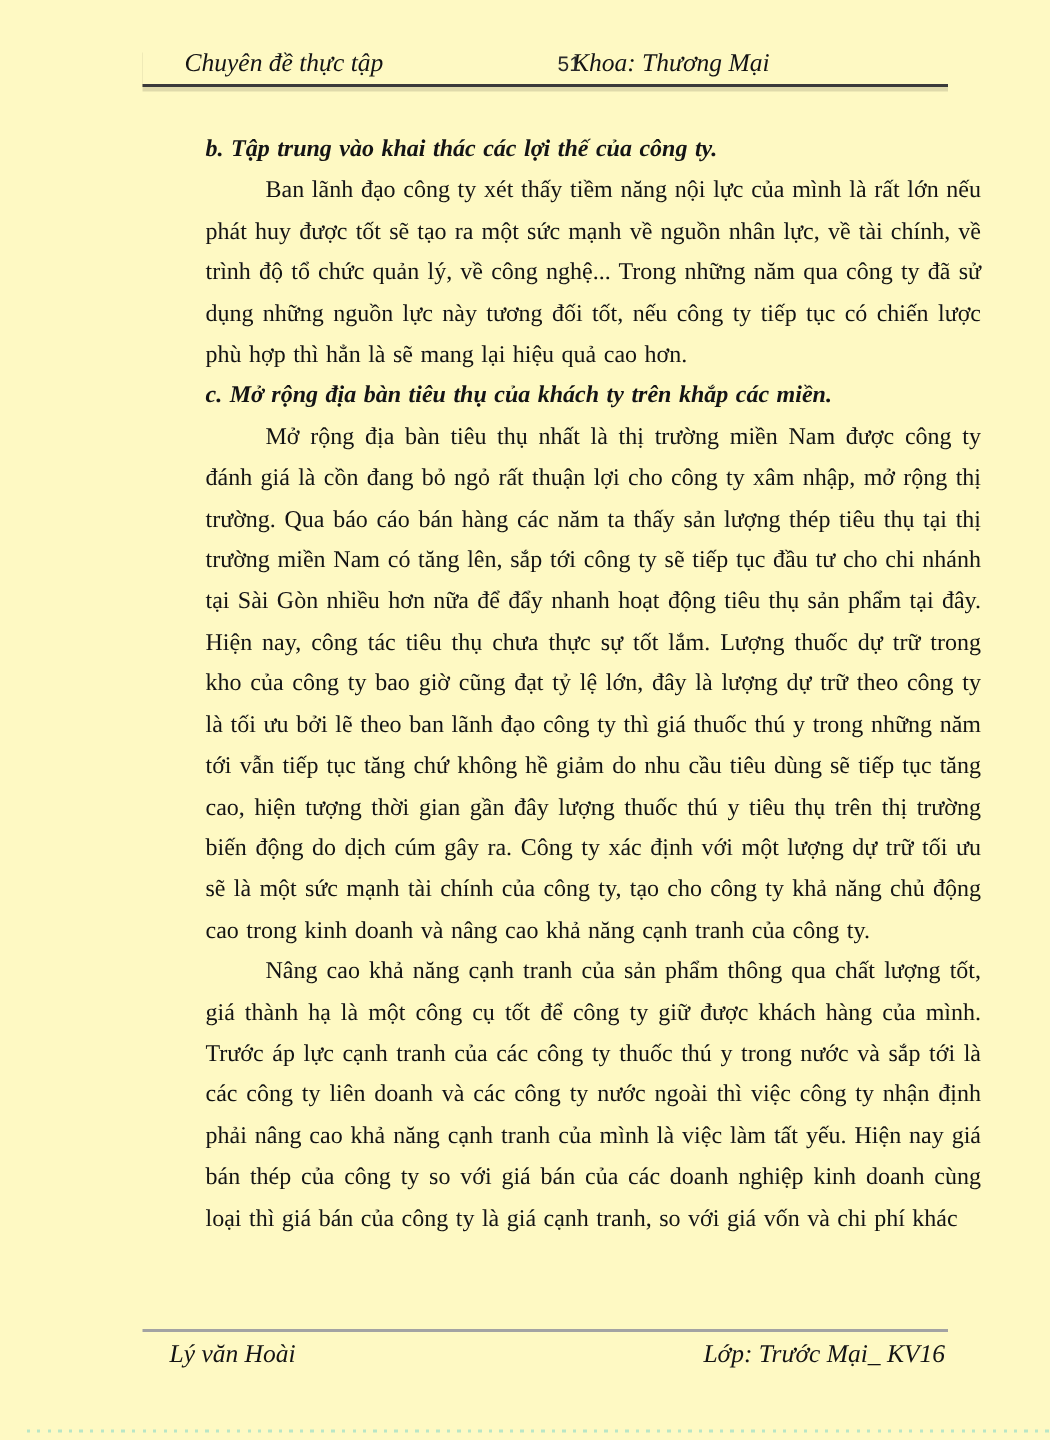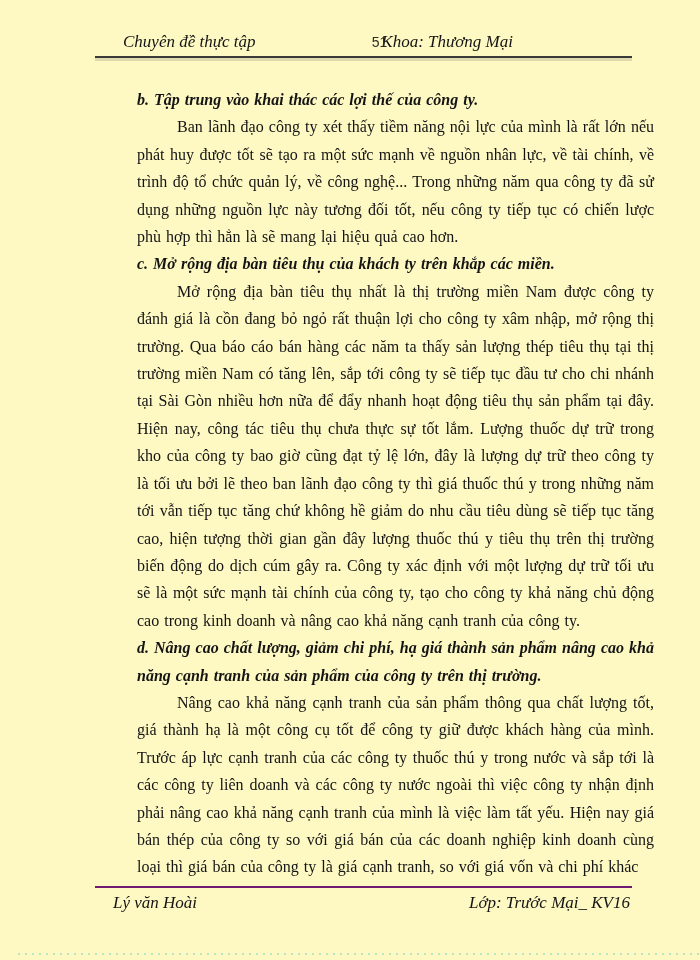--- a/index.html
+++ b/index.html
@@ -78,21 +78,21 @@
   
   .footer {
     position: absolute;
     left: 95px;
     top: 886px;
     width: 537px;
     display: flex;
     justify-content: space-between;
     align-items: baseline;
     padding-top: 5px;
-    border-top: 2px solid #701a75;
+    border-top: 2px solid #a3a3a3;
     font-style: italic;
     font-size: 17px;
   }
   .footer .f-left {
     padding-left: 18px;
     white-space: nowrap;
   }
   .footer .f-right {
     padding-right: 2px;
     white-space: nowrap;
@@ -121,21 +121,20 @@
     <span class="h-left">Chuyên đề thực tập</span>
     <span class="h-center">51</span>
     <span class="h-right">Khoa: Thương Mại</span>
   </div>
 
   <div class="body-text">
     <p class="heading">b. Tập trung vào khai thác các lợi thế của công ty.</p>
     <p class="para">Ban lãnh đạo công ty xét thấy tiềm năng nội lực của mình là rất lớn nếu phát huy được tốt sẽ tạo ra một sức mạnh về nguồn nhân lực, về tài chính, về trình độ tổ chức quản lý, về công nghệ... Trong những năm qua công ty đã sử dụng những nguồn lực này tương đối tốt, nếu công ty tiếp tục có chiến lược phù hợp thì hẳn là sẽ mang lại hiệu quả cao hơn.</p>
     <p class="heading">c. Mở rộng địa bàn tiêu thụ của khách ty trên khắp các miền.</p>
     <p class="para">Mở rộng địa bàn tiêu thụ nhất là thị trường miền Nam được công ty đánh giá là cồn đang bỏ ngỏ rất thuận lợi cho công ty xâm nhập, mở rộng thị trường. Qua báo cáo bán hàng các năm ta thấy sản lượng thép tiêu thụ tại thị trường miền Nam có tăng lên, sắp tới công ty sẽ tiếp tục đầu tư cho chi nhánh tại Sài Gòn nhiều hơn nữa để đẩy nhanh hoạt động tiêu thụ sản phẩm tại đây. Hiện nay, công tác tiêu thụ chưa thực sự tốt lắm. Lượng thuốc dự trữ trong kho của công ty bao giờ cũng đạt tỷ lệ lớn, đây là lượng dự trữ theo công ty là tối ưu bởi lẽ theo ban lãnh đạo công ty thì giá thuốc thú y trong những năm tới vẫn tiếp tục tăng chứ không hề giảm do nhu cầu tiêu dùng sẽ tiếp tục tăng cao, hiện tượng thời gian gần đây lượng thuốc thú y tiêu thụ trên thị trường biến động do dịch cúm gây ra. Công ty xác định với một lượng dự trữ tối ưu sẽ là một sức mạnh tài chính của công ty, tạo cho công ty khả năng chủ động cao trong kinh doanh và nâng cao khả năng cạnh tranh của công ty.</p>
-    <p class="heading">d. Nâng cao chất lượng, giảm chi phí, hạ giá thành sản phẩm nâng cao khả năng cạnh tranh của sản phẩm của công ty trên thị trường.</p>
     <p class="para">Nâng cao khả năng cạnh tranh của sản phẩm thông qua chất lượng tốt, giá thành hạ là một công cụ tốt để công ty giữ được khách hàng của mình. Trước áp lực cạnh tranh của các công ty thuốc thú y trong nước và sắp tới là các công ty liên doanh và các công ty nước ngoài thì việc công ty nhận định phải nâng cao khả năng cạnh tranh của mình là việc làm tất yếu. Hiện nay giá bán thép của công ty so với giá bán của các doanh nghiệp kinh doanh cùng loại thì giá bán của công ty là giá cạnh tranh, so với giá vốn và chi phí khác</p>
   </div>
 
   <div class="footer">
     <span class="f-left">Lý văn Hoài</span>
     <span class="f-right">Lớp: Trước Mại_ KV16</span>
   </div>
 
   <div class="dotted-line"></div>
 

